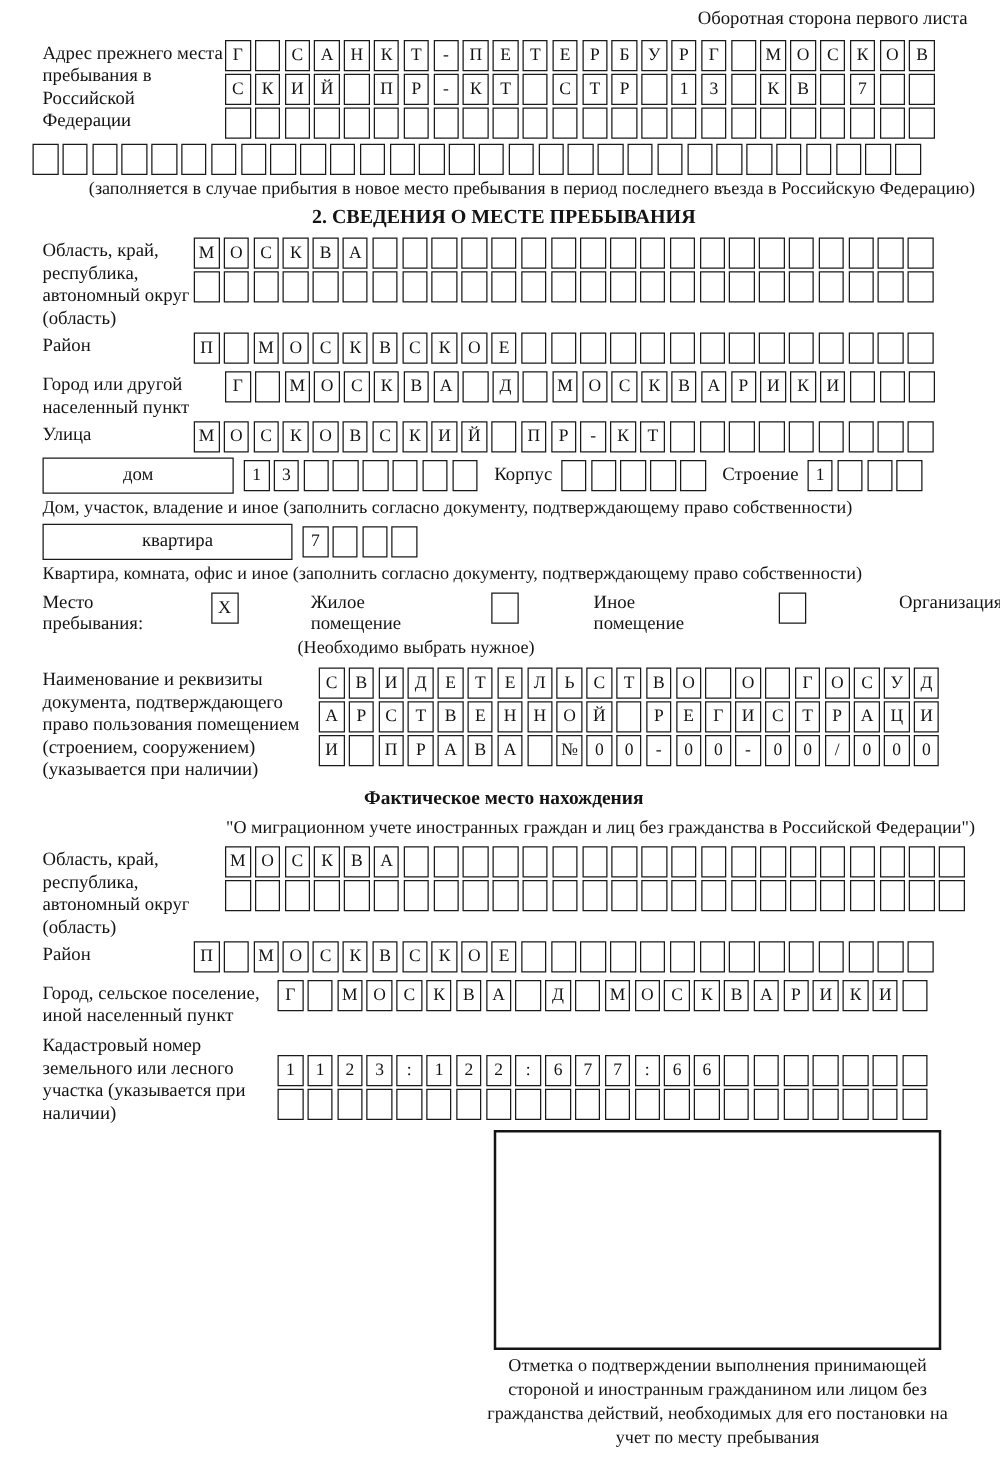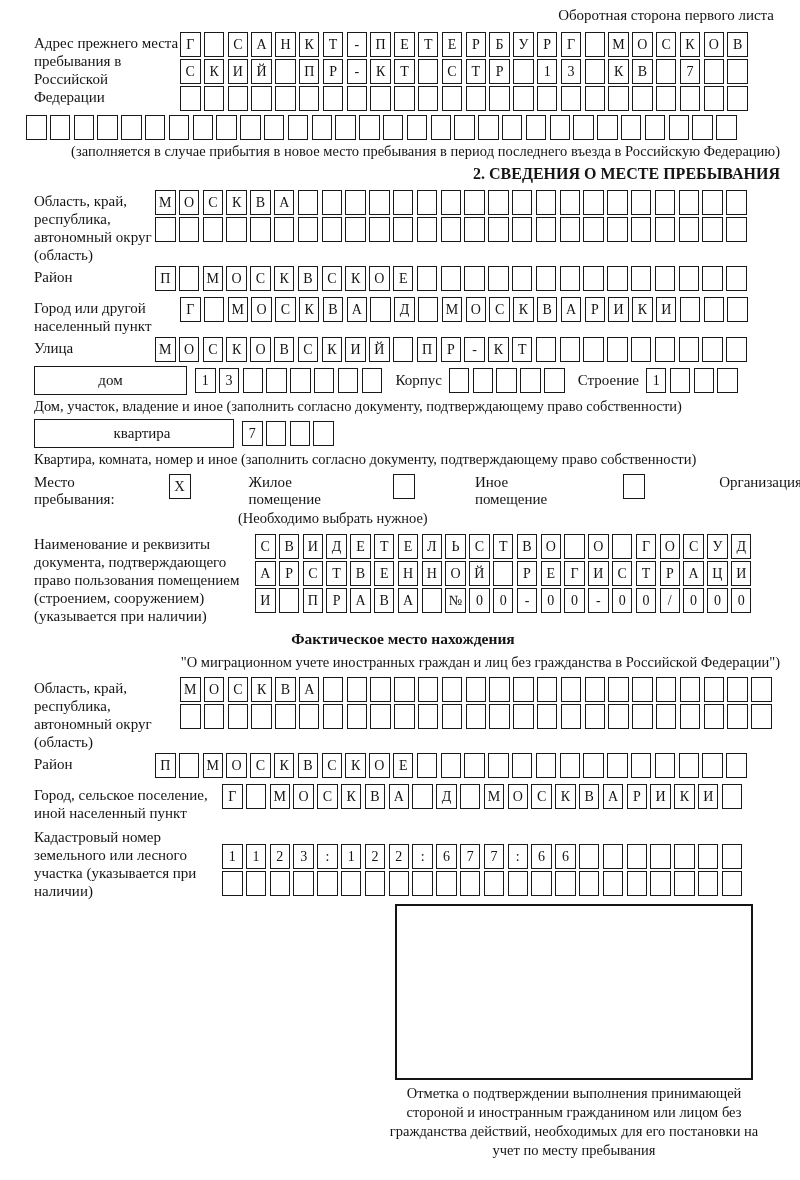--- a/index.html
+++ b/index.html
@@ -20,21 +20,21 @@
   }
   .frow{display:flex;align-items:flex-start;}
   .flabel{font-size:15px;line-height:18px;flex:none;padding-top:2px;margin-left:8px;}
   .w146{width:146px;}
   .w121{width:121px;}
   .w188{width:188px;}
   .w221{width:221px;}
   .caption{font-size:14.5px;line-height:18px;}
   .center{text-align:right;}
   .mb4{margin-bottom:4px;} .mb6{margin-bottom:6px;} .mb2{margin-bottom:2px;}
-  .section-title{font-weight:bold;font-size:16px;line-height:20px;text-align:right;margin:2px 0 6px 0;}
+  .section-title{font-weight:bold;font-size:16px;line-height:20px;text-align:center;margin:2px 0 6px 0;}
   .sub-title{font-weight:bold;font-size:15.5px;line-height:20px;text-align:center;margin:2px 0 4px 0;}
   
   .houserow{display:flex;align-items:center;margin:2px 0 2px 8px;}
   .label-box{
     box-sizing:border-box;border:1.8px solid #1a1a1a;height:29px;
     display:flex;align-items:center;justify-content:center;
     font-size:15px;flex:none;margin-right:8px;background:#fff;
   }
   .label-box.dom{width:153px;}
   .label-box.kvartira{width:200px;padding-left:16px;}
@@ -369,21 +369,21 @@
 
   <div class="houserow">
     <div class="label-box kvartira">квартира</div>
     <div class="cells" style="margin-bottom:0">
         <span class="cell">7</span>
         <span class="cell"></span>
         <span class="cell"></span>
         <span class="cell"></span>
       </div>
   </div>
-  <div class="caption mb6" style="margin-left:8px">Квартира, комната, номер и иное (заполнить согласно документу, подтверждающему право собственности)</div>
+  <div class="caption mb6" style="margin-left:8px">Квартира, комната, офис и иное (заполнить согласно документу, подтверждающему право собственности)</div>
 
   <div class="stayrow">
     <span>Место пребывания:</span>
     <span class="checkbox" style="margin-left:8px">X</span>
     <span style="margin-left:12px">Жилое помещение</span>
     <span class="checkbox" style="margin-left:26px"></span>
     <span style="margin-left:14px">Иное помещение</span>
     <span class="checkbox" style="margin-left:30px"></span>
     <span style="margin-left:28px">Организация</span>
   </div>

